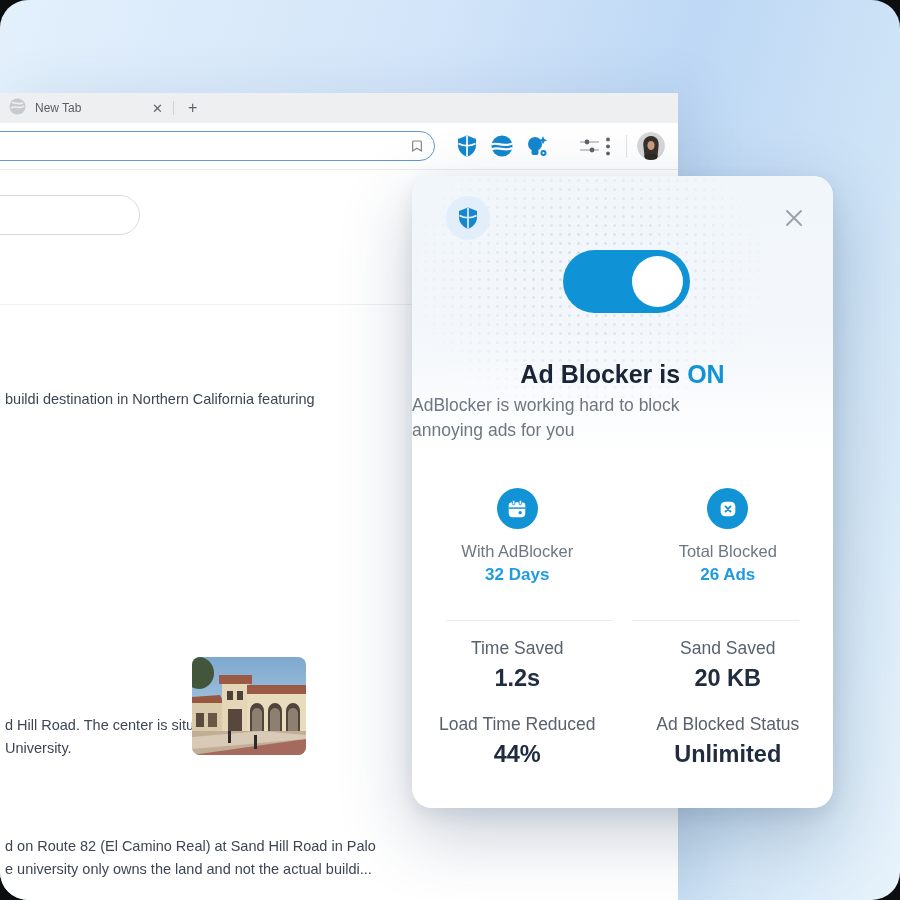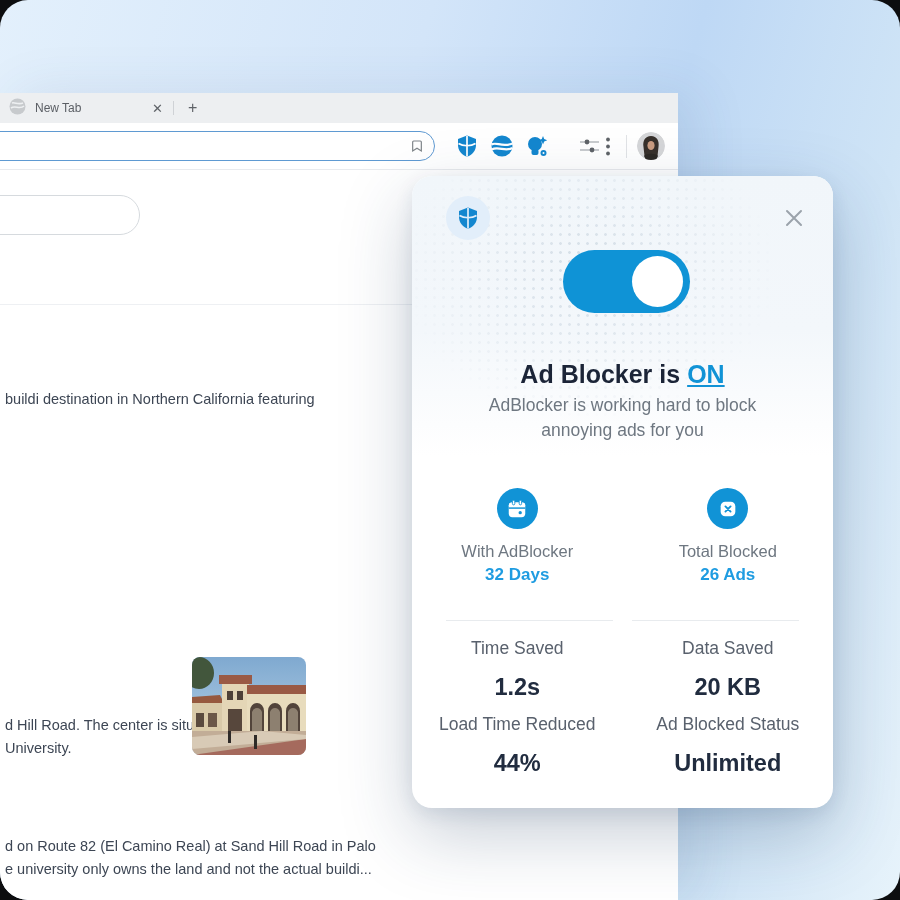--- a/index.html
+++ b/index.html
@@ -42,36 +42,36 @@
   .dots { position:absolute; inset:0; background-image:radial-gradient(circle,#d2dce5 1.3px,transparent 1.5px); background-size:9px 9px;
           -webkit-mask-image:radial-gradient(ellipse 62% 75% at 42% 34%, #000 0%, transparent 72%);
           mask-image:radial-gradient(ellipse 62% 75% at 42% 34%, #000 0%, transparent 72%); }
   .popup-logo { position:absolute; left:34px; top:20px; width:44px; height:44px; border-radius:50%; background:#e2eefa;
                 display:flex; align-items:center; justify-content:center; }
   .popup-close { position:absolute; right:25px; top:28px; width:28px; height:28px; display:flex; align-items:center; justify-content:center; cursor:pointer; }
   .toggle { position:absolute; left:151px; top:74px; width:127px; height:63px; border-radius:34px; background:#0f93d6; cursor:pointer; }
   .toggle-knob { position:absolute; right:7px; top:6px; width:51px; height:51px; border-radius:50%; background:#fff; }
   .popup-title { position:absolute; top:184px; left:0; width:100%; text-align:center; font-size:25px; font-weight:700; color:#1b2437;
                  display:flex; justify-content:center; gap:7px; }
-  .popup-title .state { color:#1193d6;text-decoration:underline; }
-  .popup-sub { position:absolute; left:0; width:100%; text-align:center; font-size:17.5px; color:#6e7781; }
+  .popup-title .state { color:#1193d6; }
+  .popup-sub { position:absolute; left:0; width:100%; text-align:left; font-size:17.5px; color:#6e7781; }
   .sub1 { top:219px; } .sub2 { top:244px; }
 
   .stats-primary { position:absolute; top:312px; left:0; width:100%; display:grid; grid-template-columns:1fr 1fr; text-align:center; }
   .stat-icon { width:41px; height:41px; border-radius:50%; background:#1193d6; margin:0 auto; display:flex; align-items:center; justify-content:center; }
   .stat-label { margin-top:13px; font-size:16.5px; color:#6e7781; }
   .stat-value { margin-top:4px; font-size:17px; font-weight:700; color:#1f9ce1; }
 
   .mid-sep { position:absolute; top:444px; height:1px; background:#e8ebee; }
   .mid-sep.l { left:34px; width:167px; } .mid-sep.r { right:34px; width:167px; }
 
   .stats-sec { position:absolute; left:0; width:100%; display:grid; grid-template-columns:1fr 1fr; text-align:center; }
   .row2 { top:462px; } .row3 { top:538px; }
   .sec-label { font-size:17.5px; color:#59616d; }
-  .sec-value { margin-top:15px; font-size:23.5px; font-weight:700; color:#212c3f; }
+  .sec-value { margin-top:6px; font-size:23.5px; font-weight:700; color:#212c3f; }
 </style>
 </head>
 <body>
 
 <div class="canvas">
 
   <div class="browser">
 
     <div class="tabbar">
       <div class="tab">
@@ -251,21 +251,21 @@
 
     <div class="mid-sep l"></div>
     <div class="mid-sep r"></div>
 
     <div class="stats-sec row2">
       <div>
         <div class="sec-label">Time Saved</div>
         <div class="sec-value">1.2s</div>
       </div>
       <div>
-        <div class="sec-label">Data Saved</div>
+        <div class="sec-label">Sand Saved</div>
         <div class="sec-value">20 KB</div>
       </div>
     </div>
 
     <div class="stats-sec row3">
       <div>
         <div class="sec-label">Load Time Reduced</div>
         <div class="sec-value">44%</div>
       </div>
       <div>

